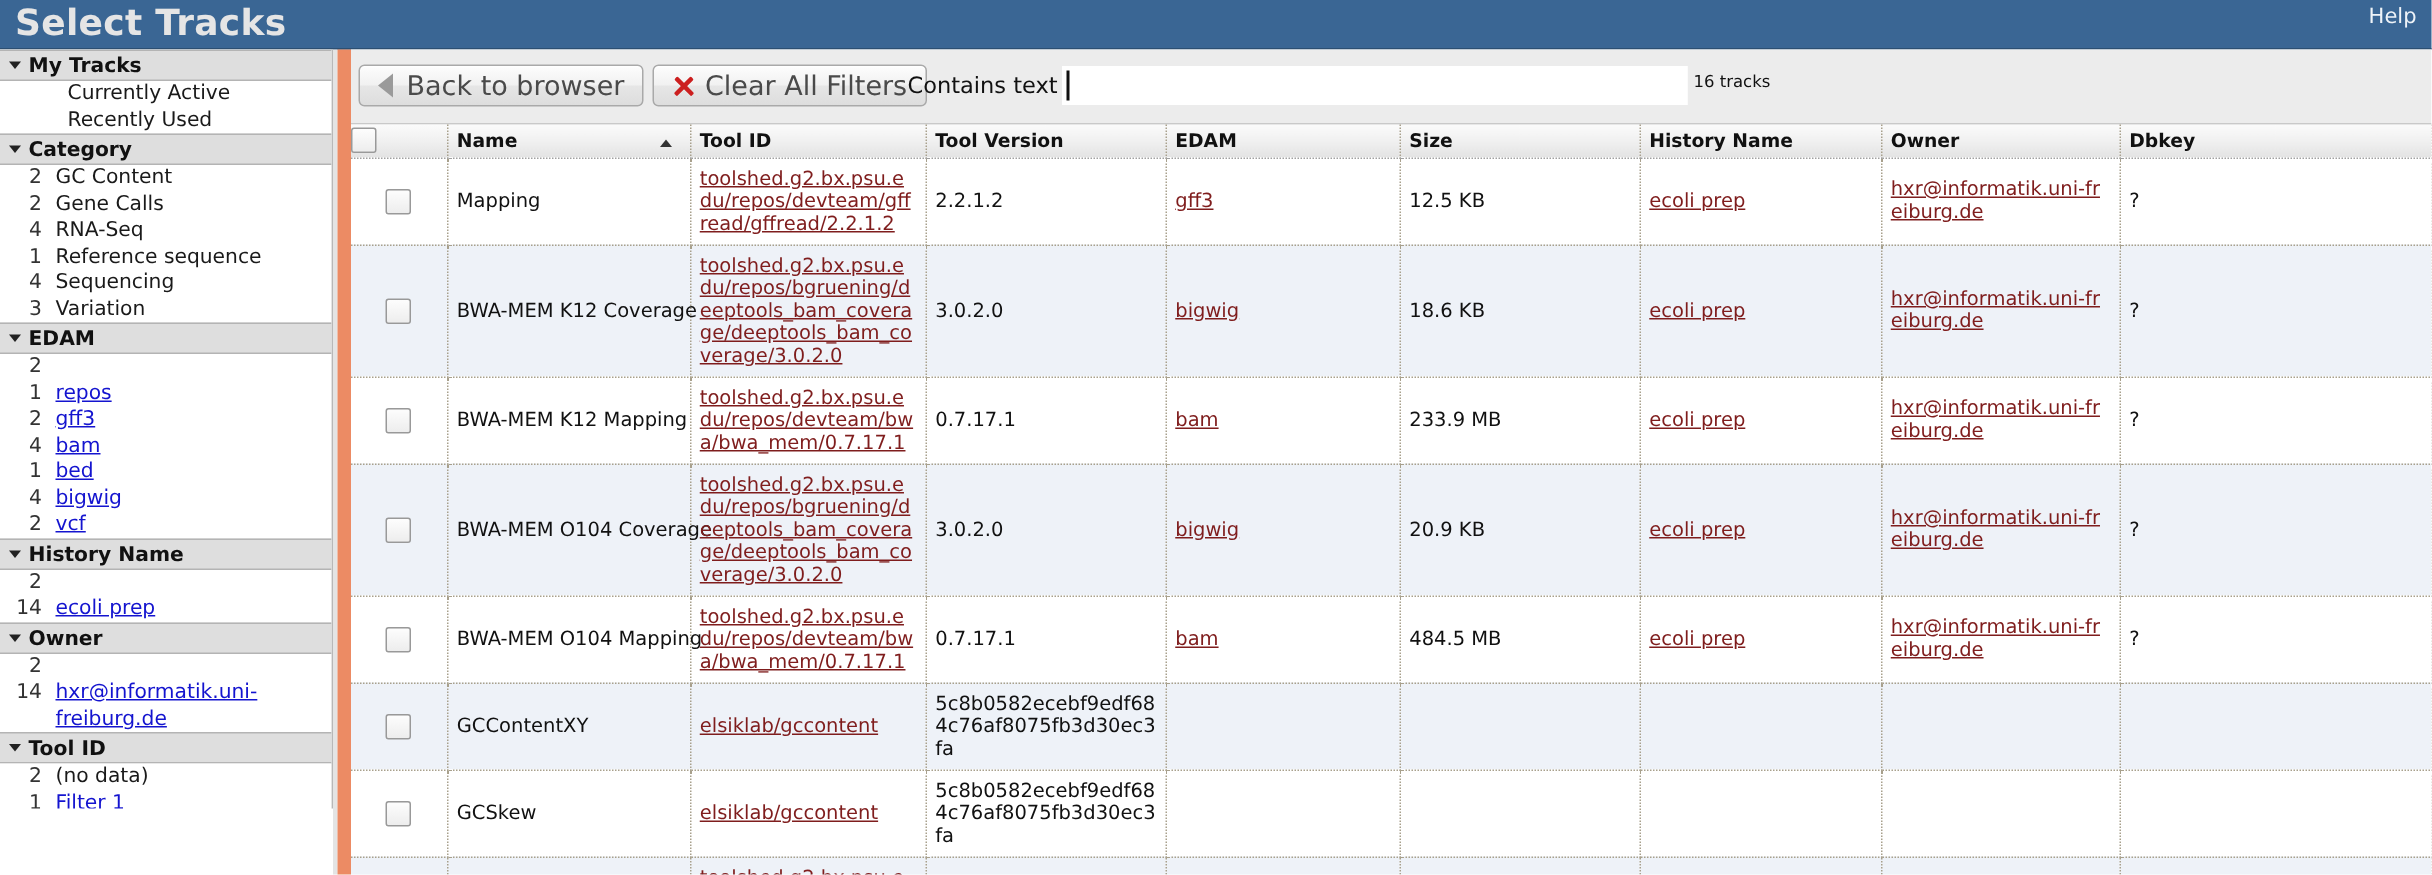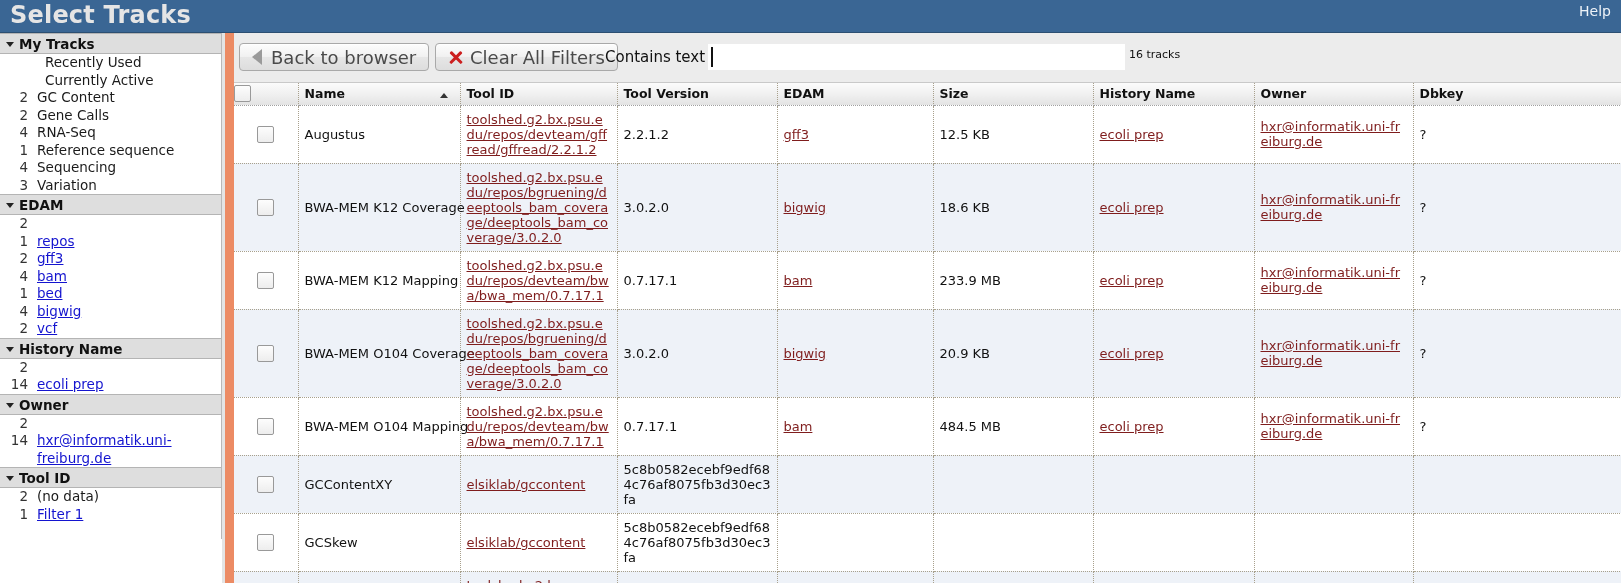--- a/index.html
+++ b/index.html
@@ -237,23 +237,24 @@
 <body>
 
 <div id="titlebar">
   <div class="title">Select Tracks</div>
   <div class="help">Help</div>
 </div>
 
 <div id="sidebar">
     <div class="facet-header"><span class="caret"></span><span>My Tracks</span></div>
     <div class="facet-body">
+      <div class="plain-row">Currently Active</div>
       <div class="plain-row">Recently Used</div>
-      <div class="plain-row">Currently Active</div>
-    </div>
+    </div>
+    <div class="facet-header"><span class="caret"></span><span>Category</span></div>
     <div class="facet-body">
       <div class="facet-row">
         <span class="cnt">2</span>
         <span class="lbl">GC Content</span>
       </div>
       <div class="facet-row">
         <span class="cnt">2</span>
         <span class="lbl">Gene Calls</span>
       </div>
       <div class="facet-row">
@@ -381,21 +382,21 @@
             <th><span>EDAM</span></th>
             <th><span>Size</span></th>
             <th><span>History Name</span></th>
             <th><span>Owner</span></th>
             <th><span>Dbkey</span></th>
           </tr>
         </thead>
       <tbody id="grid-body">
           <tr class="odd">
             <td class="cbcol"><span class="cbox"></span></td>
-            <td class="nowrapcell"><span>Augustus</span></td>
+            <td class="nowrapcell"><span>Mapping</span></td>
             <td><a class="cell-link">toolshed.g2.bx.psu.edu/repos/devteam/gffread/gffread/2.2.1.2</a></td>
             <td><span>2.2.1.2</span></td>
             <td><a class="cell-link">gff3</a></td>
             <td class="nowrapcell"><span>12.5 KB</span></td>
             <td><a class="cell-link">ecoli prep</a></td>
             <td><a class="cell-link">hxr@informatik.uni-freiburg.de</a></td>
             <td class="nowrapcell"><span>?</span></td>
           </tr>
           <tr class="even">
             <td class="cbcol"><span class="cbox"></span></td>

